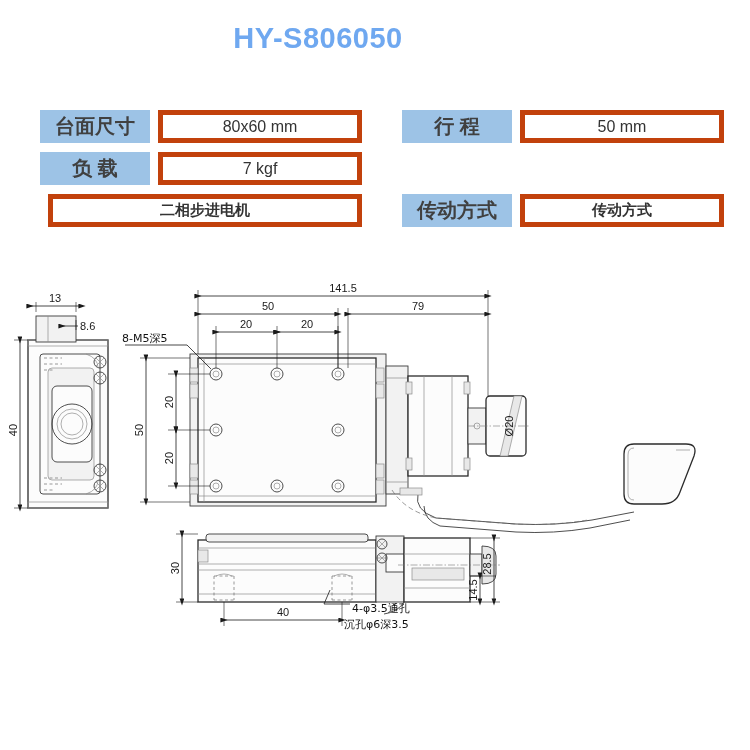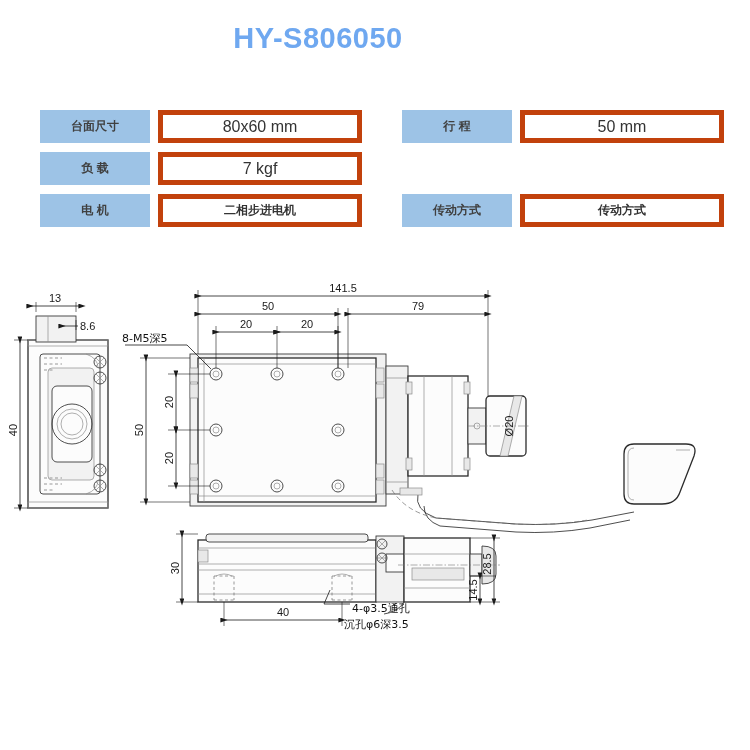--- a/index.html
+++ b/index.html
@@ -16,29 +16,29 @@
   }
 
   
   .spec-wrap{position:absolute;left:40px;top:110px;width:684px;
     display:flex;justify-content:space-between;}
   .spec-col{width:322px;display:flex;flex-direction:column;gap:9px;}
   .spec-row{display:flex;align-items:stretch;height:33px;}
   .spec-key{
     width:110px;background:#9dc3e6;color:#404040;
     display:flex;align-items:center;justify-content:space-around;
-    font-size:12px;font-weight:bold;padding:0 10px;box-sizing:border-box;
+    font-size:20px;font-weight:bold;padding:0 10px;box-sizing:border-box;
     letter-spacing:0;
   }
   .spec-val{
     flex:1;margin-left:8px;border:5px solid #c2410c;background:#fff;
     display:flex;align-items:center;justify-content:center;
     font-size:16px;color:#333;box-sizing:border-box;
   }
-  .spec-val.cjk{font-weight:bold;font-size:12px;}
+  .spec-val.cjk{font-weight:bold;font-size:15px;}
 
   
   .drawing{position:absolute;left:0;top:258px;width:750px;height:420px;}
   .drawing svg{display:block;}
   .dimtext{font-family:"Liberation Sans",sans-serif;font-size:11px;fill:#1a1a1a;}
   .noteCJK{font-family:"DejaVu Sans",sans-serif;font-size:11px;fill:#111;}
   .ln{stroke:#3a3a3a;stroke-width:.9;fill:none;}
   .ln-th{stroke:#2b2b2b;stroke-width:1.3;fill:none;}
   .ln-lt{stroke:#8d8d8d;stroke-width:.7;fill:none;}
   .dim{stroke:#1a1a1a;stroke-width:.8;fill:none;}
@@ -60,21 +60,20 @@
   <div class="spec-col">
     <div class="spec-row">
       <div class="spec-key">台面尺寸</div>
       <div class="spec-val">80x60 mm</div>
     </div>
     <div class="spec-row">
       <div class="spec-key">负  载</div>
       <div class="spec-val">7  kgf</div>
     </div>
     <div class="spec-row">
-      <div class="spec-key">电  机</div>
       <div class="spec-val cjk">二相步进电机</div>
     </div>
   </div>
 
   <div class="spec-col">
     <div class="spec-row">
       <div class="spec-key">行  程</div>
       <div class="spec-val">50  mm</div>
     </div>
     <div class="spec-row">

